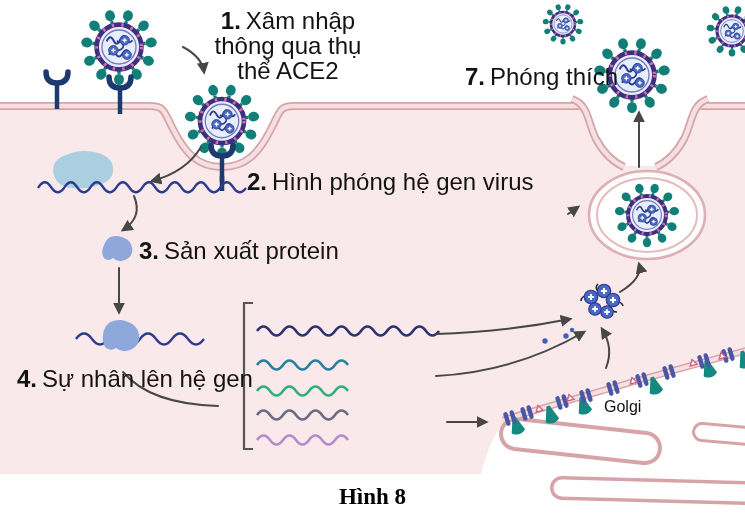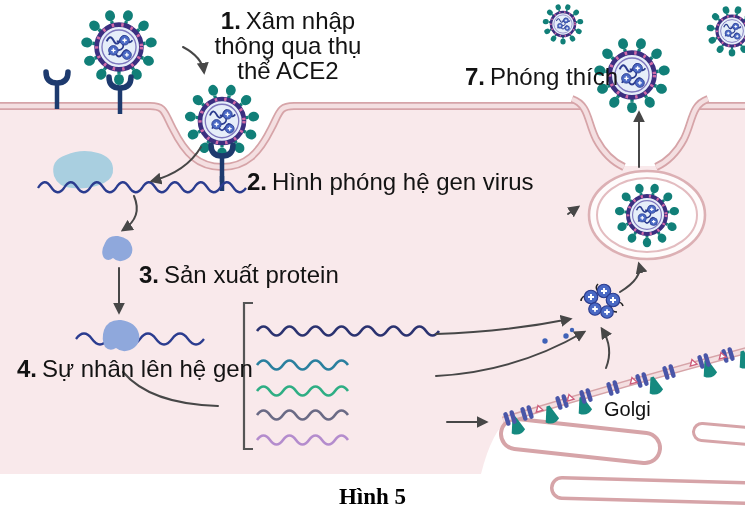--- a/index.html
+++ b/index.html
@@ -2,21 +2,21 @@
 <html><head>
 <meta charset="utf-8">
 <style>
   html,body{margin:0;padding:0;background:#fff;}
   #stage{position:relative;width:745px;height:521px;background:#fff;overflow:hidden;
          font-family:"Liberation Sans",sans-serif;color:#131313;}
   #diagram-svg{position:absolute;left:0;top:0;}
   .lbl{position:absolute;font-size:24px;line-height:25px;color:#131313;white-space:nowrap;}
   .lbl b{font-weight:700;padding-right:5px;}
   .lbl.wrap{white-space:normal;text-align:center;}
-  .golgi-lbl{position:absolute;font-size:20px;color:#111;}
+  .golgi-lbl{position:absolute;font-size:16px;color:#111;}
   .caption{position:absolute;left:0;width:745px;text-align:center;
            font-family:"Liberation Serif",serif;font-weight:700;font-size:23px;color:#000;}
 </style>
 </head>
 <body>
 
 <div id="stage">
 
 <svg id="diagram-svg" width="745" height="521" viewBox="0 0 745 521">
   <defs>
@@ -179,18 +179,18 @@
     <path d="M447,422 L486,422" marker-end="url(#ah)"></path>
     <path d="M606,368 Q614,348 602,329" marker-end="url(#ah)"></path>
     <path d="M620,292 Q643,278 639,264" marker-end="url(#ah)"></path>
     <path d="M568,214 L578,207" marker-end="url(#ah)"></path>
     <path d="M639,167 L639,113" marker-end="url(#ah)"></path>
   </g>
 </svg>
 
   <div class="lbl wrap" style="left:197px;top:8px;width:182px;"><b>1.</b><span>Xâm nhập thông qua thụ thể ACE2</span></div>
   <div class="lbl" style="left:247px;top:169px;"><b>2.</b><span>Hình phóng hệ gen virus</span></div>
-  <div class="lbl" style="left:139px;top:238px;margin-top:24px;"><b>3.</b><span>Sản xuất protein</span></div>
-  <div class="lbl" style="left:17px;top:356px;"><b>4.</b><span>Sự nhân lên hệ gen</span></div>
+  <div class="lbl" style="left:139px;top:238px;"><b>3.</b><span>Sản xuất protein</span></div>
+  <div class="lbl" style="left:17px;top:366px;"><b>4.</b><span>Sự nhân lên hệ gen</span></div>
   <div class="lbl" style="left:454px;top:64px;margin-left:11px;"><b>7.</b><span>Phóng thích</span></div>
   <div class="golgi-lbl" style="left:604px;top:398px;">Golgi</div>
-  <div class="caption" style="top:484px;">Hình 5</div>
+  <div class="caption" style="top:484px;">Hình 8</div>
 </div>
 
 </body></html>

